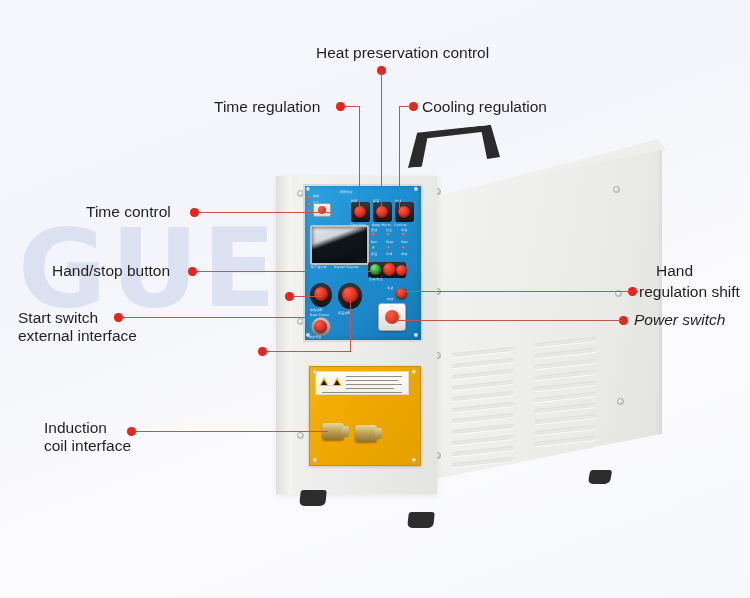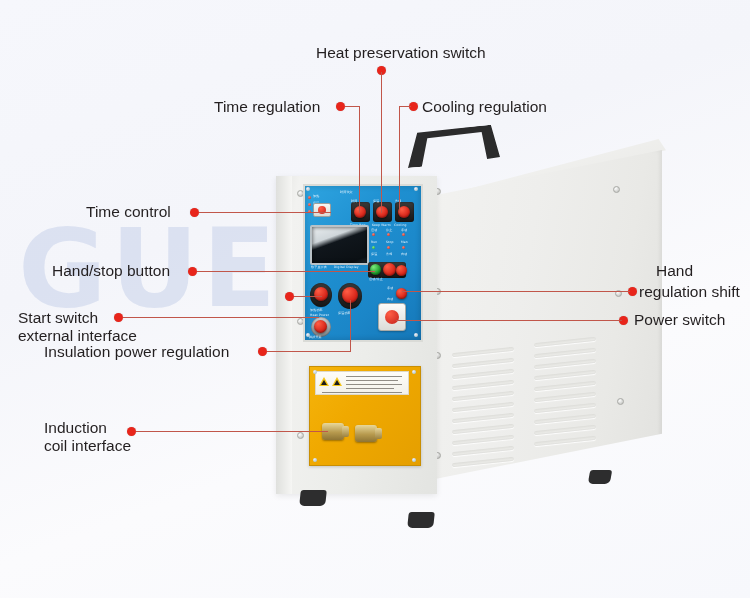--- a/index.html
+++ b/index.html
@@ -333,21 +333,21 @@
     <div class="panel-screw" style="left:412px;top:370px;"></div>
     <div class="panel-screw" style="left:313px;top:458px;"></div>
     <div class="panel-screw" style="left:412px;top:458px;"></div>
 
     <div class="foot" style="left:300px;top:490px;width:26px;height:16px;transform:skewX(-6deg);"></div>
     <div class="foot" style="left:408px;top:512px;width:26px;height:16px;transform:skewX(-6deg);"></div>
     <div class="foot" style="left:589px;top:470px;width:22px;height:14px;transform:skewX(-10deg);"></div>
 
   </div>
 
-  <div class="c-label" style="left:316px;top:44px;">Heat preservation switch</div>
+  <div class="c-label" style="left:316px;top:44px;">Heat preservation control</div>
   <div class="c-dot" style="left:377px;top:66px;"></div>
   <div class="c-line v" style="left:381px;top:72px;height:141px;"></div>
 
   <div class="c-label" style="left:214px;top:98px;">Time regulation</div>
   <div class="c-dot" style="left:336px;top:102px;"></div>
   <div class="c-line h" style="left:345px;top:106px;width:15px;"></div>
   <div class="c-line v" style="left:359px;top:106px;height:107px;"></div>
 
   <div class="c-label" style="left:422px;top:98px;">Cooling regulation</div>
   <div class="c-dot" style="left:409px;top:102px;"></div>
@@ -365,38 +365,37 @@
   <div class="c-dot" style="left:285px;top:292px;"></div>
   <div class="c-line h" style="left:294px;top:296px;width:28px;"></div>
 
   <div class="c-label" style="left:18px;top:309px;">
     <span>Start switch</span><br>
     <span>external interface</span>
   </div>
   <div class="c-dot" style="left:114px;top:313px;"></div>
   <div class="c-line h" style="left:123px;top:317px;width:196px;"></div>
 
-  <div class="c-label" style="left:44px;top:343px;">Insulation power regulation</div>
   <div class="c-dot" style="left:258px;top:347px;"></div>
   <div class="c-line h" style="left:267px;top:351px;width:84px;"></div>
   <div class="c-line v" style="left:350px;top:300px;height:52px;"></div>
 
   <div class="c-label" style="left:44px;top:419px;">
     <span>Induction</span><br>
     <span>coil interface</span>
   </div>
   <div class="c-dot" style="left:127px;top:427px;"></div>
   <div class="c-line h" style="left:136px;top:431px;width:192px;"></div>
 
   <div class="c-label" style="left:656px;top:262px;text-align:left;">
     <span>Hand</span><br>
   </div>
   <div class="c-label" style="left:639px;top:283px;">
     <span>regulation shift</span>
   </div>
   <div class="c-dot" style="left:628px;top:287px;"></div>
   <div class="c-line h" style="left:402px;top:291px;width:228px;"></div>
 
-  <div class="c-label" style="left:634px;top:311px;">Power switch</div>
+  <div class="c-label" style="left:634px;top:311px;font-style:italic;">Power switch</div>
   <div class="c-dot" style="left:619px;top:316px;"></div>
   <div class="c-line h" style="left:396px;top:320px;width:226px;"></div>
 
 </div>
 
 </body></html>

